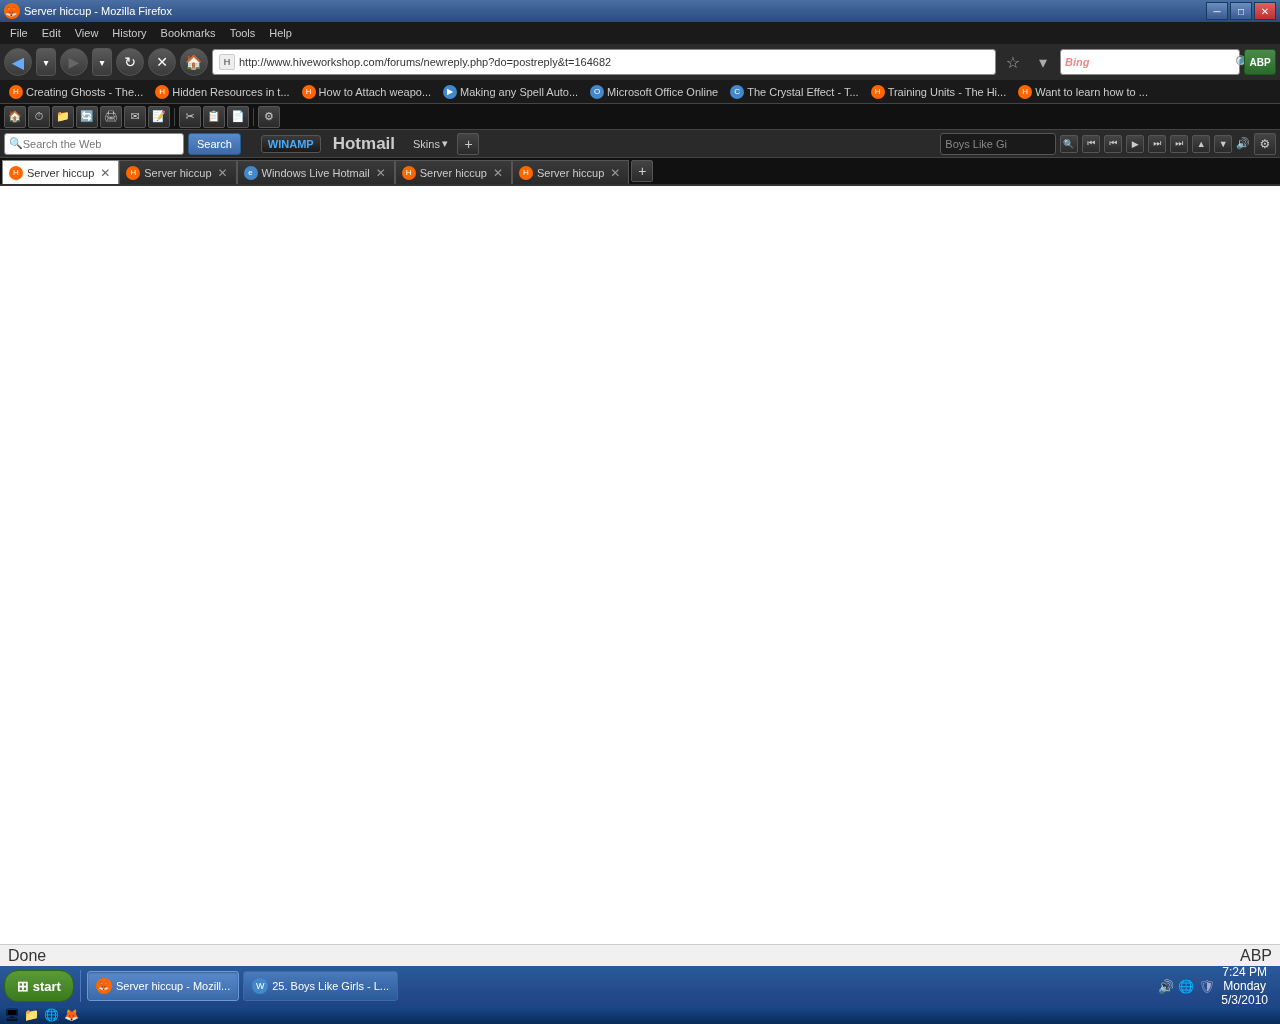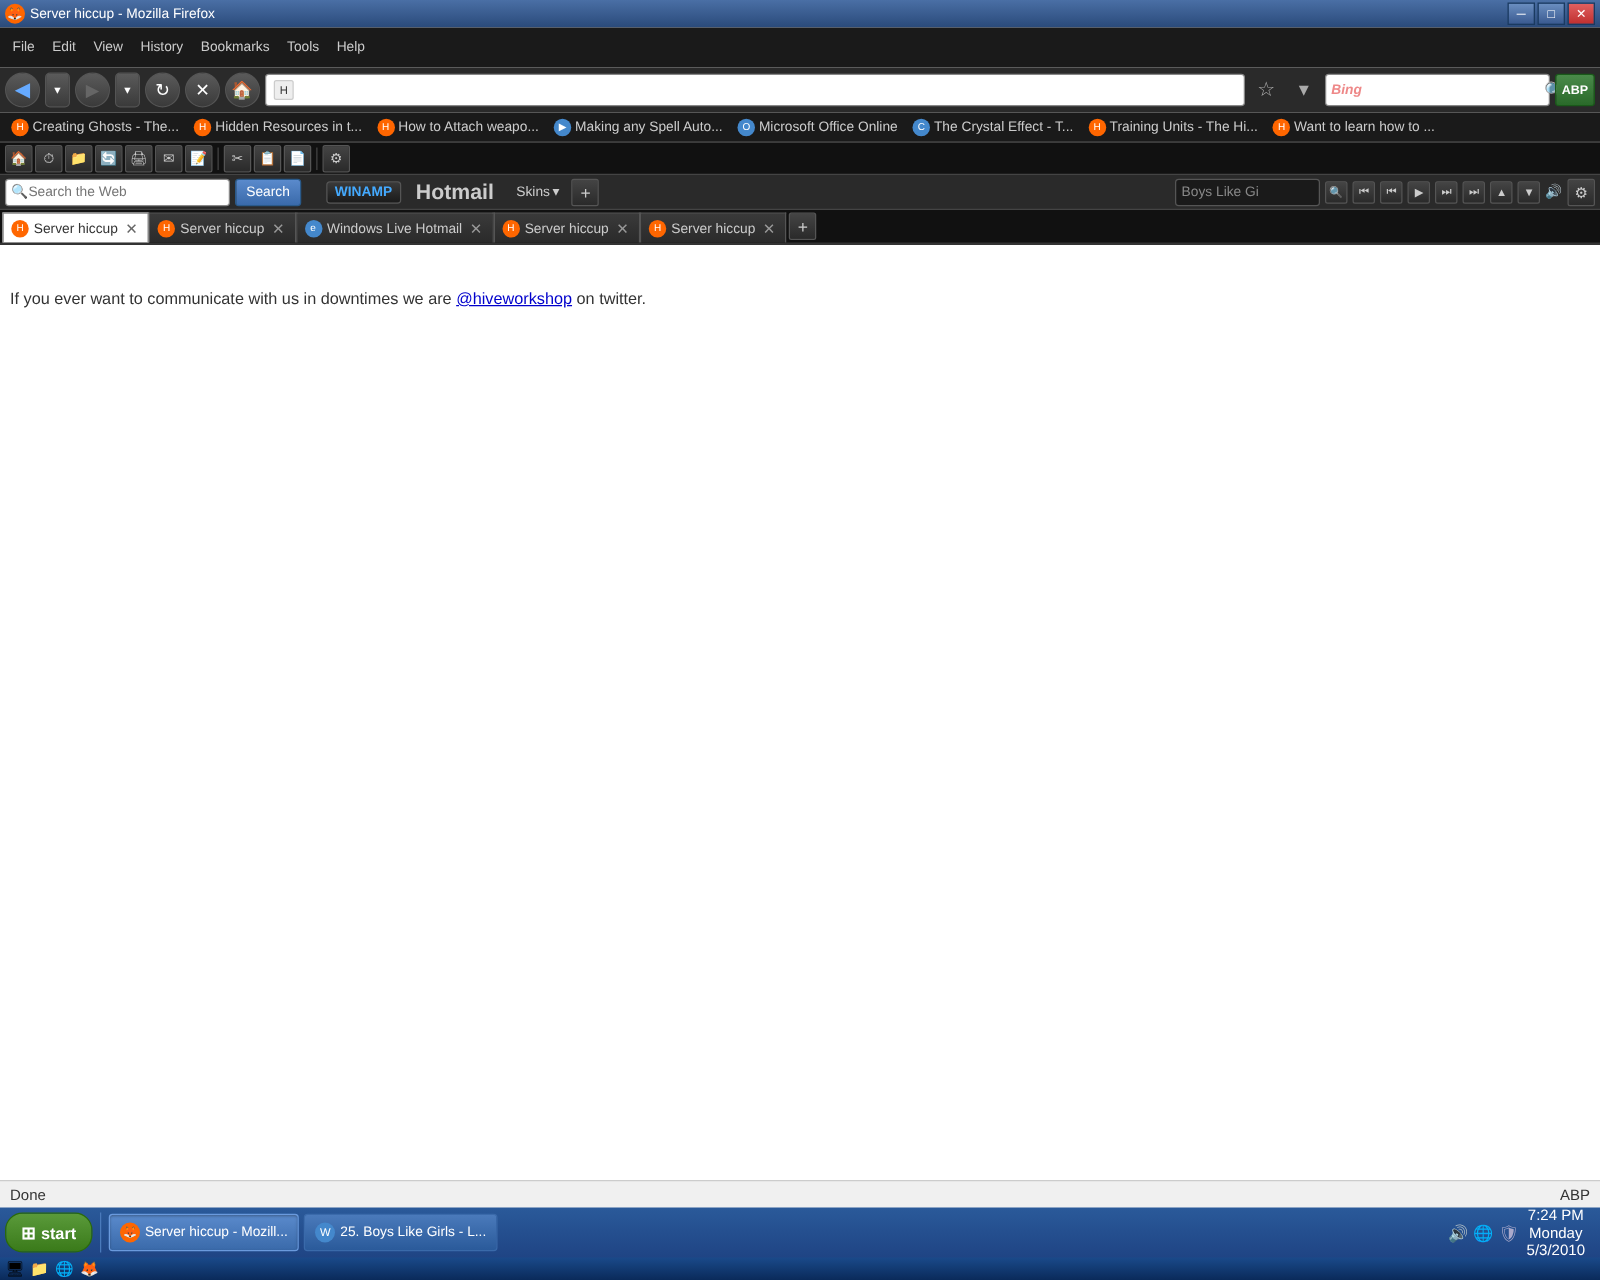--- a/index.html
+++ b/index.html
@@ -48,21 +48,21 @@
       display: flex;
       align-items: center;
       justify-content: center;
     }
     .title-btn.close { background: linear-gradient(to bottom, #e06060, #c03030); }
 
     
     .menu-bar {
       background: #1a1a1a;
       color: #ccc;
-      height: 32px;
+      height: 22px;
       display: flex;
       align-items: center;
       padding: 0 4px;
       gap: 2px;
       font-size: 11px;
     }
     .menu-item {
       padding: 2px 6px;
       cursor: pointer;
       color: #ccc;
@@ -471,21 +471,21 @@
       position: fixed;
       bottom: 58px;
       left: 0;
       right: 0;
       height: 22px;
       background: #f0f0f0;
       border-top: 1px solid #ccc;
       display: flex;
       align-items: center;
       padding: 0 8px;
-      font-size: 12px;
+      font-size: 16px;
       color: #333;
       justify-content: space-between;
     }
     .status-right {
       display: flex;
       align-items: center;
       gap: 8px;
     }
 
     
@@ -621,20 +621,21 @@
   <button class="nav-btn back">◀</button>
   <button class="nav-btn-small">▾</button>
   <button class="nav-btn disabled">▶</button>
   <button class="nav-btn-small">▾</button>
   <button class="nav-btn">↻</button>
   <button class="nav-btn">✕</button>
   <button class="nav-btn">🏠</button>
 
   <div class="address-bar">
     <div class="address-icon">H</div>
+    <span class="address-text">http://www.hiveworkshop.com/forums/newreply.php?do=postreply&amp;t=164682</span>
   </div>
   <button class="star-btn">☆</button>
   <button class="star-btn">▾</button>
 
   <div class="bing-search">
     <span class="bing-logo">Bing</span>
     <input class="bing-input" type="text" style="">
     <button class="bing-search-btn">🔍</button>
   </div>
   <button class="abp-btn">ABP</button>
@@ -747,23 +748,20 @@
   <div class="tab">
     <div class="tab-icon">H</div>
     <span>Server hiccup</span>
     <button class="tab-close">✕</button>
   </div>
   <div class="tab-add">+</div>
 </div>
 
 <div class="main-content">
   <br>
-  <p>
-    <span>If you ever want to communicate with us in downtimes we are </span><a class="twitter-link">@hiveworkshop</a><span> on twitter.</span>
-  </p>
 </div>
 
 <div class="status-bar">
   <span>Done</span>
   <div class="status-right">
     <span>ABP</span>
   </div>
 </div>
 
 <div class="taskbar">

